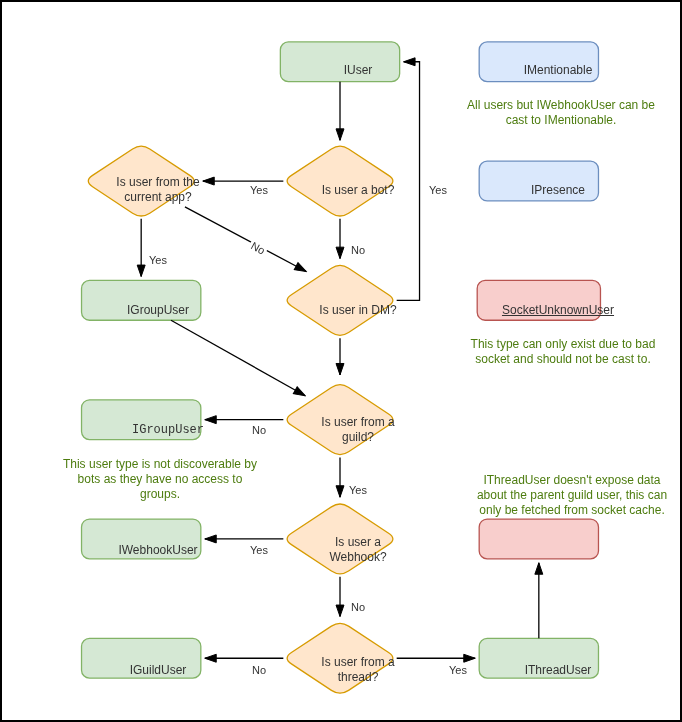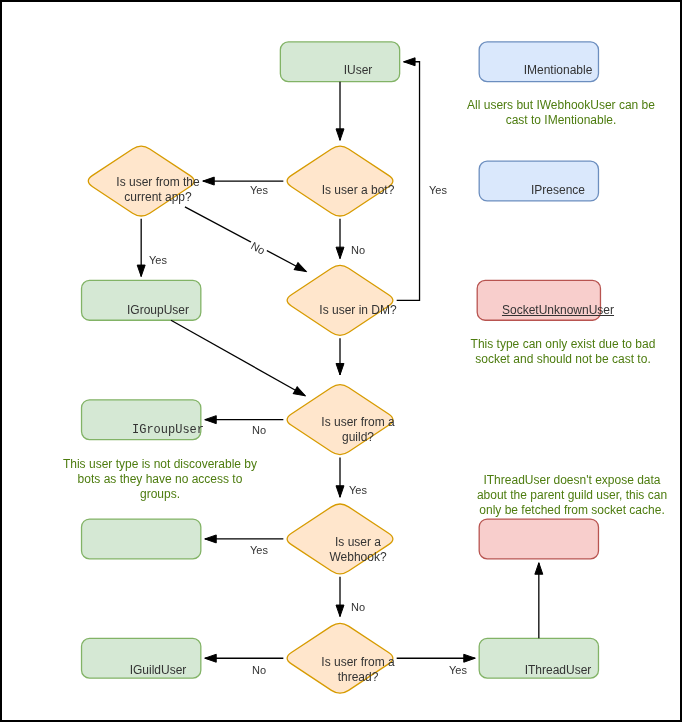--- a/index.html
+++ b/index.html
@@ -89,20 +89,21 @@
         <polyline points="540,640 540,564" fill="none" stroke="#000000" stroke-width="1.3" marker-end="url(#arrow)"></polyline>
       </g>
   </svg>
   <div id="overlay">
       <div class="node-label" style="left: 280px; top: 40px; width: 120px; height: 40px;">IUser</div>
       <div class="node-label" style="left: 480px; top: 40px; width: 120px; height: 40px;">IMentionable</div>
       <div class="node-label" style="left: 480px; top: 160px; width: 120px; height: 40px;">IPresence</div>
       <div class="node-label" style="left: 80px; top: 280px; width: 120px; height: 40px;">IGroupUser</div>
       <div class="node-label" style="left: 478px; top: 280px; width: 124px; height: 40px; text-decoration: underline;">SocketUnknownUser</div>
       <div class="node-label" style="left: 80px; top: 400px; width: 140px; height: 40px; font-family: Liberation Mono, monospace;">IGroupUser</div>
+      <div class="node-label" style="left: 80px; top: 520px; width: 120px; height: 40px;">IWebhookUser</div>
       <div class="node-label" style="left: 80px; top: 640px; width: 120px; height: 40px;">IGuildUser</div>
       <div class="node-label" style="left: 480px; top: 640px; width: 120px; height: 40px;">IThreadUser</div>
       <div class="node-label" style="left: 282.5px; top: 142px; width: 115px; height: 76px;">Is user a bot?</div>
       <div class="node-label" style="left: 82.5px; top: 142px; width: 115px; height: 76px;">Is user from the
 current app?</div>
       <div class="node-label" style="left: 282.5px; top: 262px; width: 115px; height: 76px; text-align: center;">Is user in DM?</div>
       <div class="node-label" style="left: 282.5px; top: 382px; width: 115px; height: 76px;">Is user from a
 guild?</div>
       <div class="node-label" style="left: 282.5px; top: 502px; width: 115px; height: 76px;">Is user a
 Webhook?</div>

